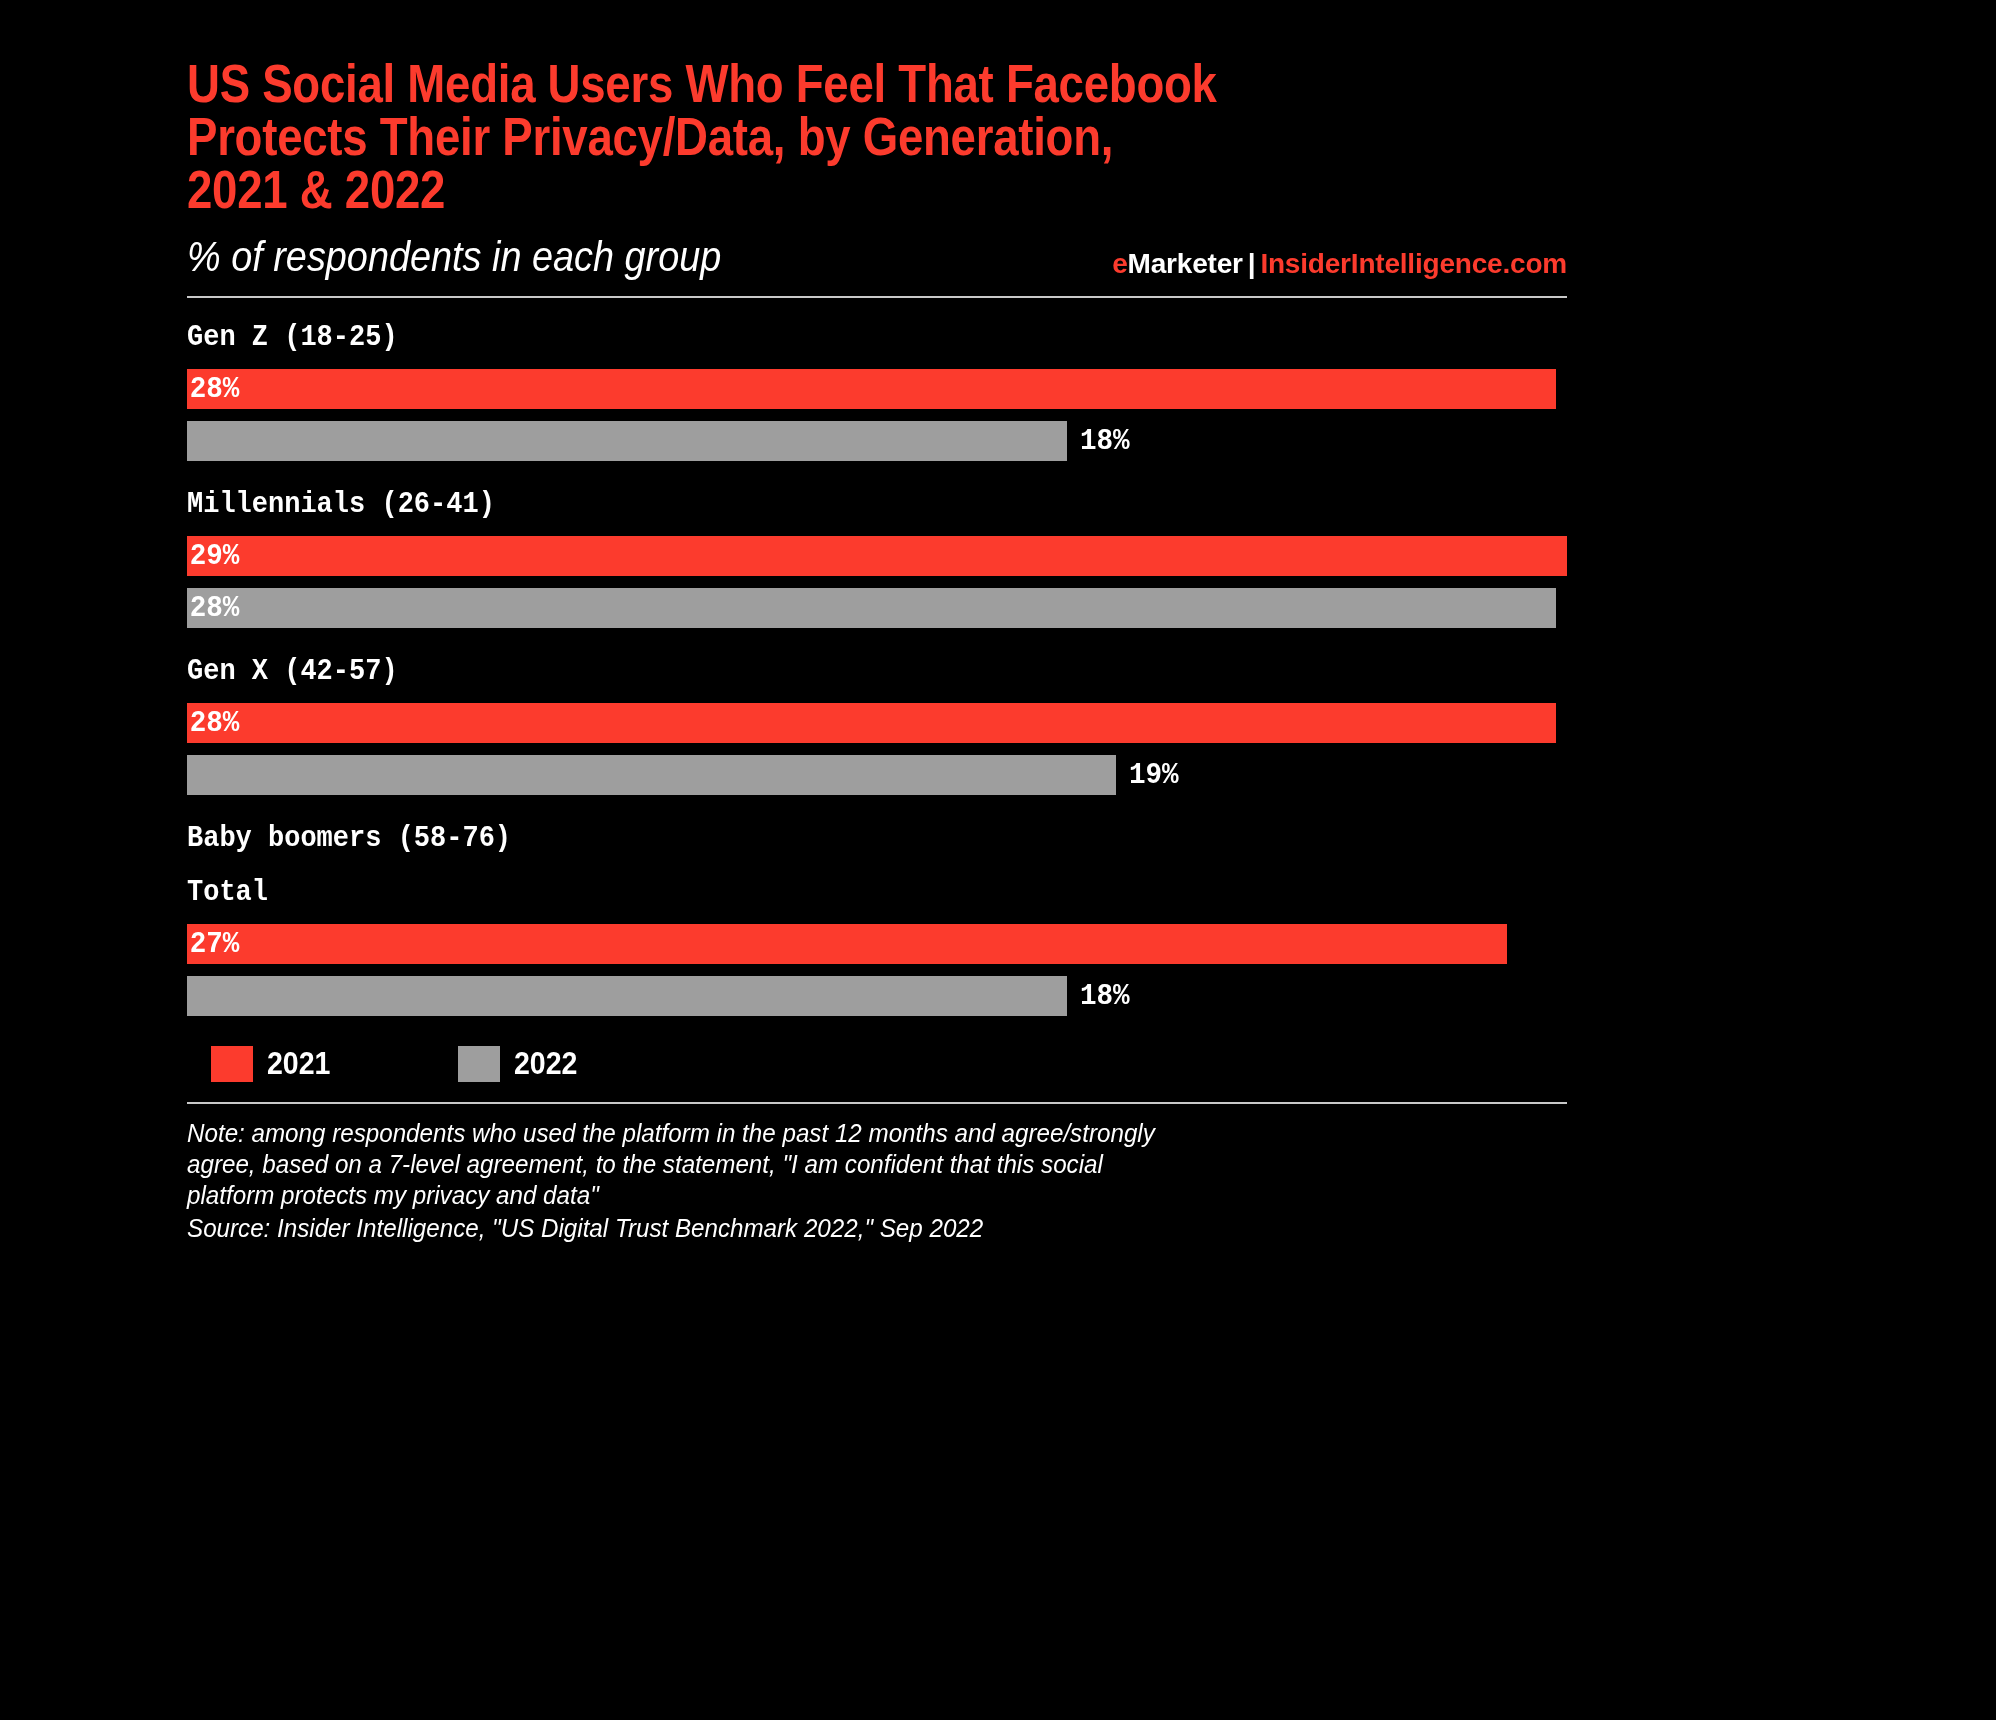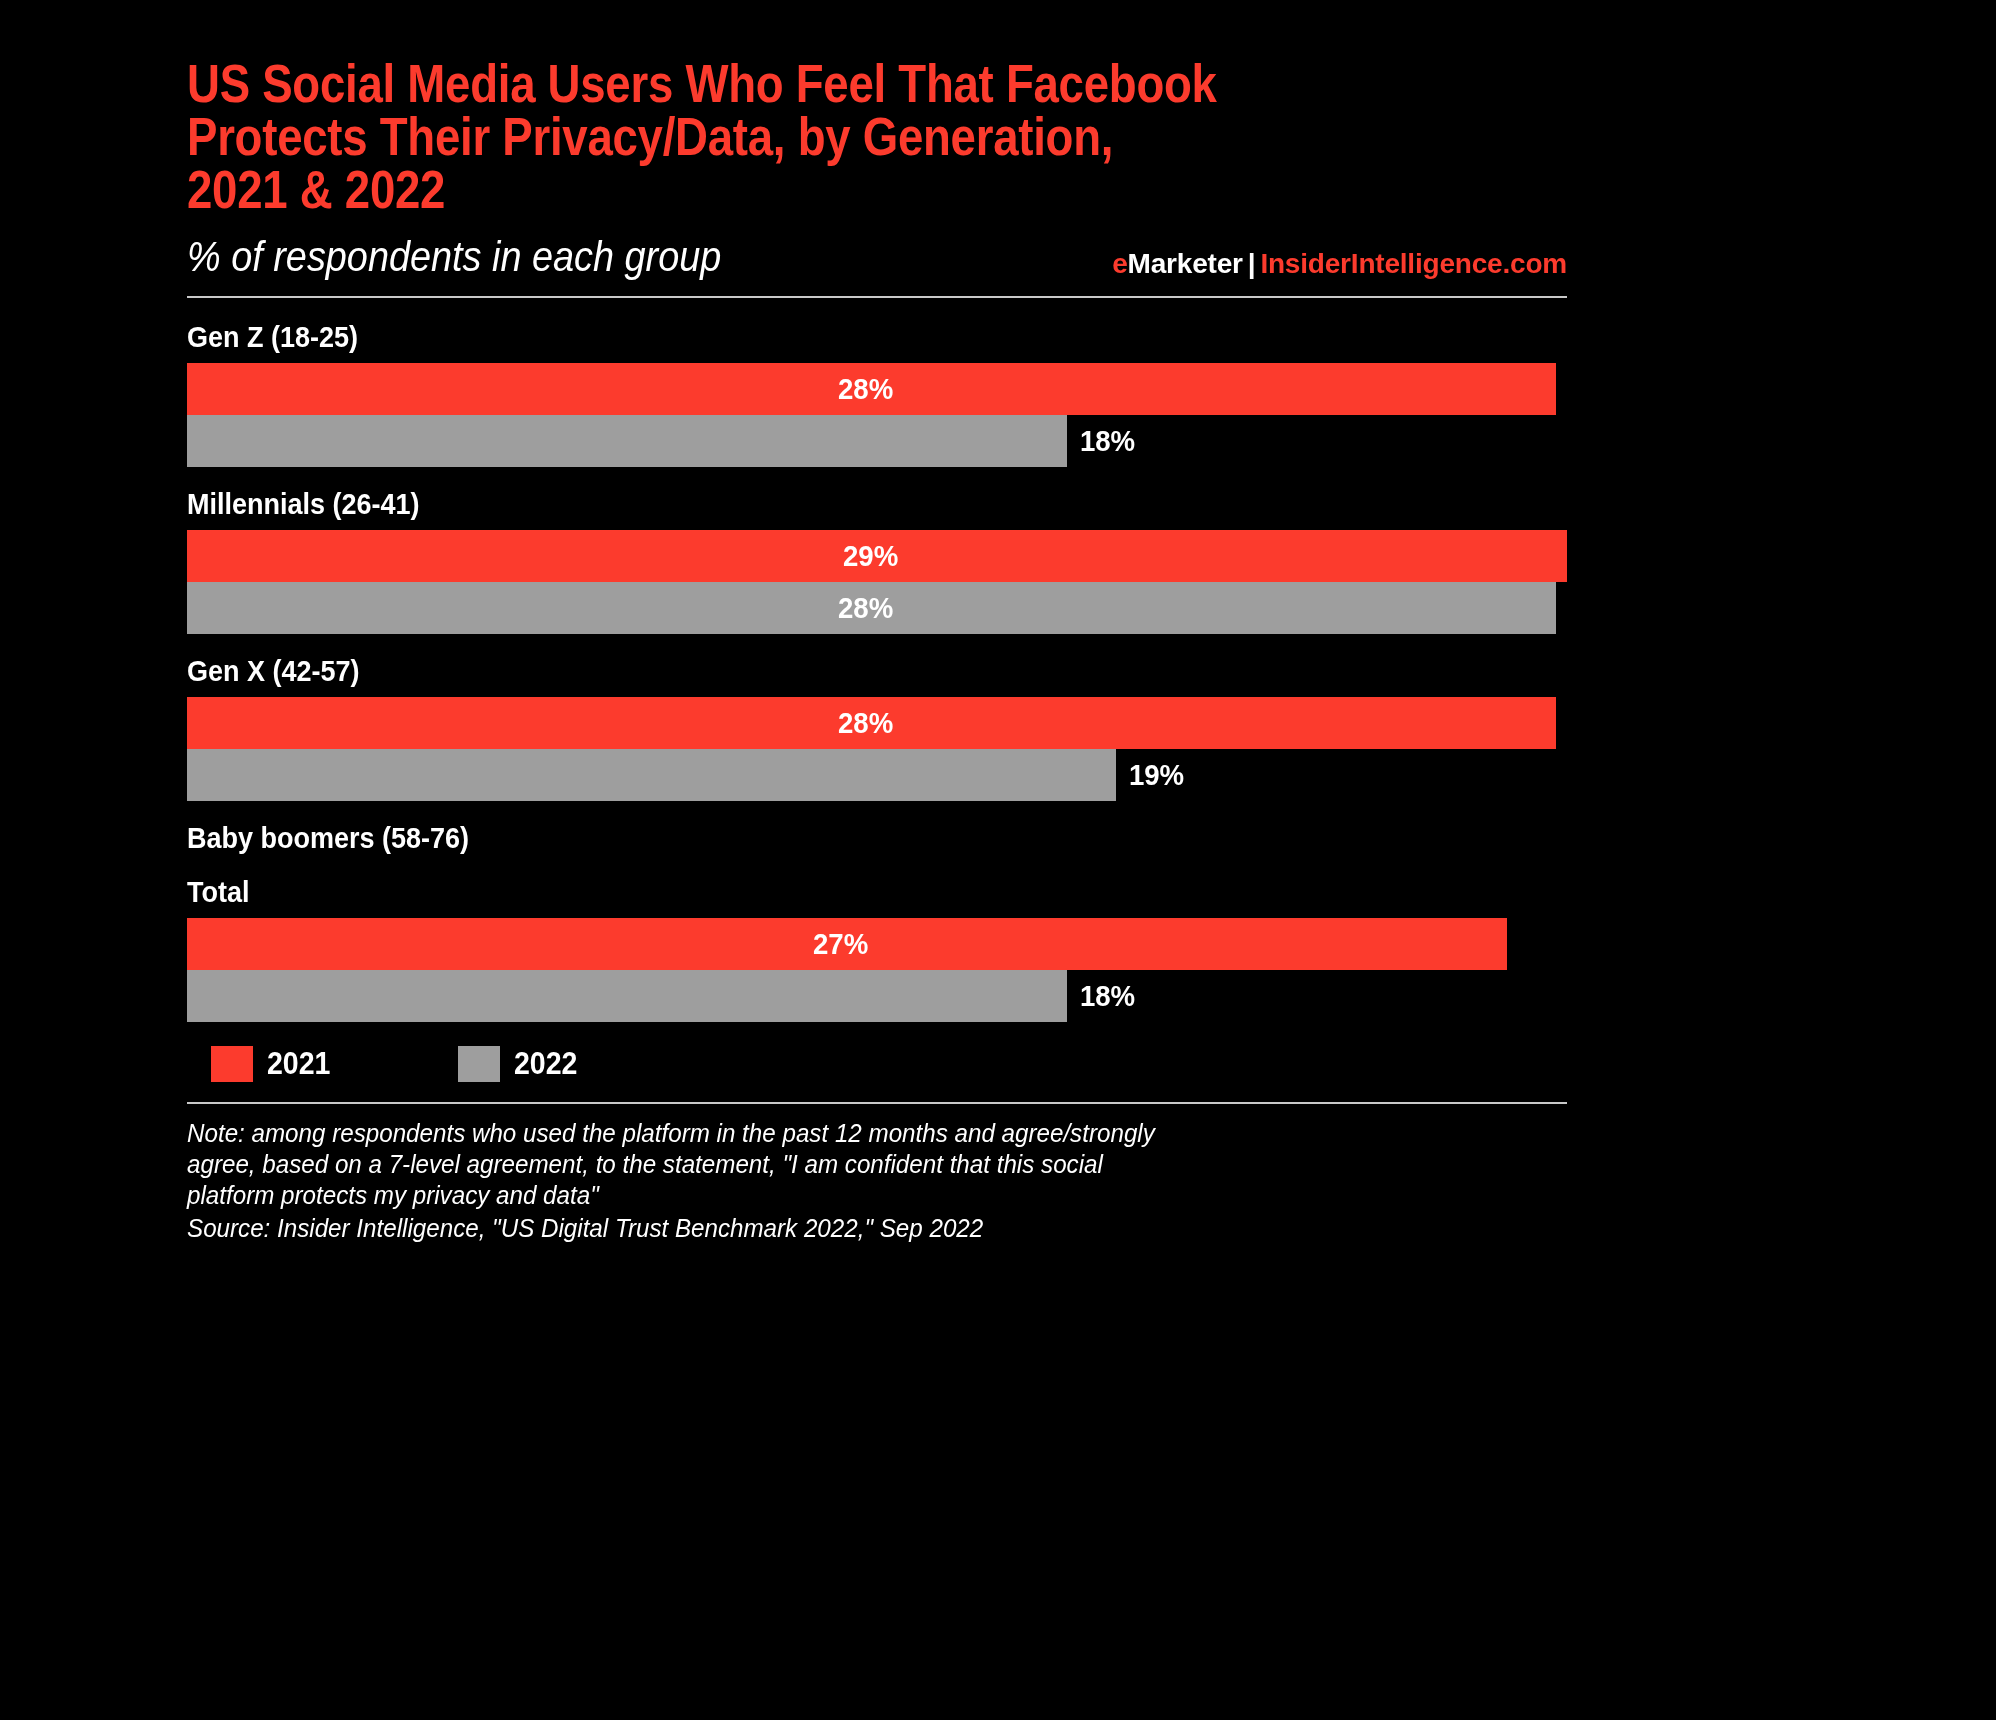--- a/index.html
+++ b/index.html
@@ -57,42 +57,42 @@
   .brand .ii{color:#FC3B2D;}
 
   .rule{
     height:2px;background:#C9C9C9;width:1380px;
     margin-top:6px;
   }
   .rule.bottom{margin-top:0;}
 
   
   .groups{margin-top:22px;}
-  .group{margin-bottom:20px;}
+  .group{margin-bottom:20px;font-family:Liberation Mono, monospace;}
   .group-label{
     color:#FFFFFF;
     font-size:30px;
     line-height:34px;
     font-weight:700;
     transform:scaleX(0.9);
     transform-origin:left center;
     white-space:nowrap;
     margin-bottom:9px;
   }
   .bar-row{
     position:relative;
     height:52px;
     display:flex;
     align-items:center;
   }
   .bar{
-    height:52px;
+    height:40px;
     display:flex;
     align-items:center;
-    justify-content:center;
+    justify-content:flex-start;
     box-sizing:border-box;
   }
   .bar.s2021{background:#FC3B2D;}
   .bar.s2022{background:#9E9E9E;}
   .val-in{
     color:#FFFFFF;
     font-size:30px;
     font-weight:700;
     padding-right:14px;
     transform:scaleX(0.92);

